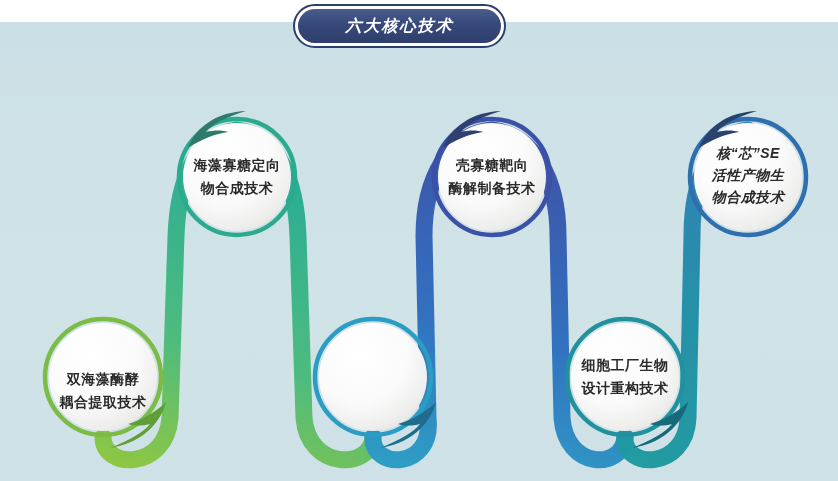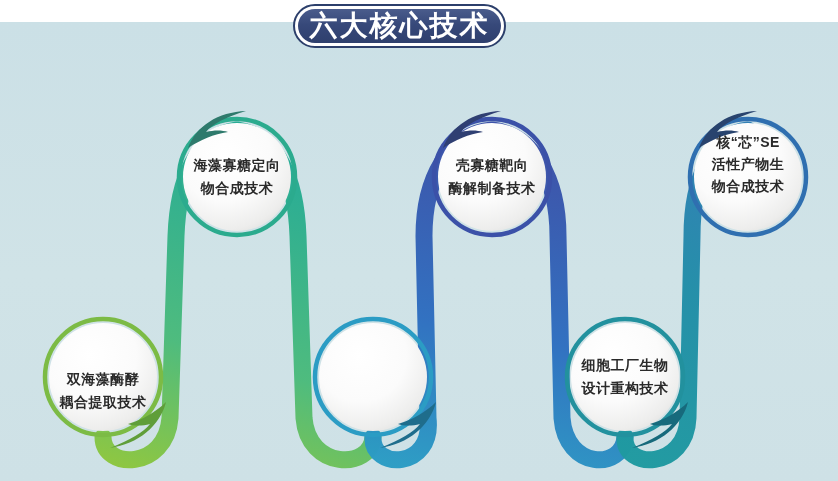--- a/index.html
+++ b/index.html
@@ -57,25 +57,26 @@
     height: 100%;
     border-radius: 19px;
     background: linear-gradient(180deg, #4a5c8c 0%, #37497a 45%, #2e3f6d 100%);
     display: flex;
     align-items: center;
     justify-content: center;
     box-sizing: border-box;
   }
   #title-text {
     color: #ffffff;
-    font-size: 28px;
+    font-size: 16px;
     font-weight: bold;
     letter-spacing: 2px;
     line-height: 1;
     white-space: nowrap;
+    font-style: italic;
   }
 
   
   .node {
     position: absolute;
     box-sizing: border-box;
     border-radius: 50%;
     display: flex;
     align-items: center;
     justify-content: center;
@@ -202,19 +203,19 @@
   <div class="node" style="left:432px; top:117px; width:120px; height:120px;">
     <span class="node-label">壳寡糖靶向
 酶解制备技术</span>
   </div>
 
   <div class="node" style="left:565px; top:317px; width:120px; height:120px;">
     <span class="node-label">细胞工厂生物
 设计重构技术</span>
   </div>
 
-  <div class="node" style="left:688px; top:104px; width:120px; height:120px;">
+  <div class="node" style="left:688px; top:115px; width:120px; height:120px;font-style:italic;">
     <span class="node-label three-line">核“芯”SE
 活性产物生
 物合成技术</span>
   </div>
 
 </div>
 
 </body></html>

